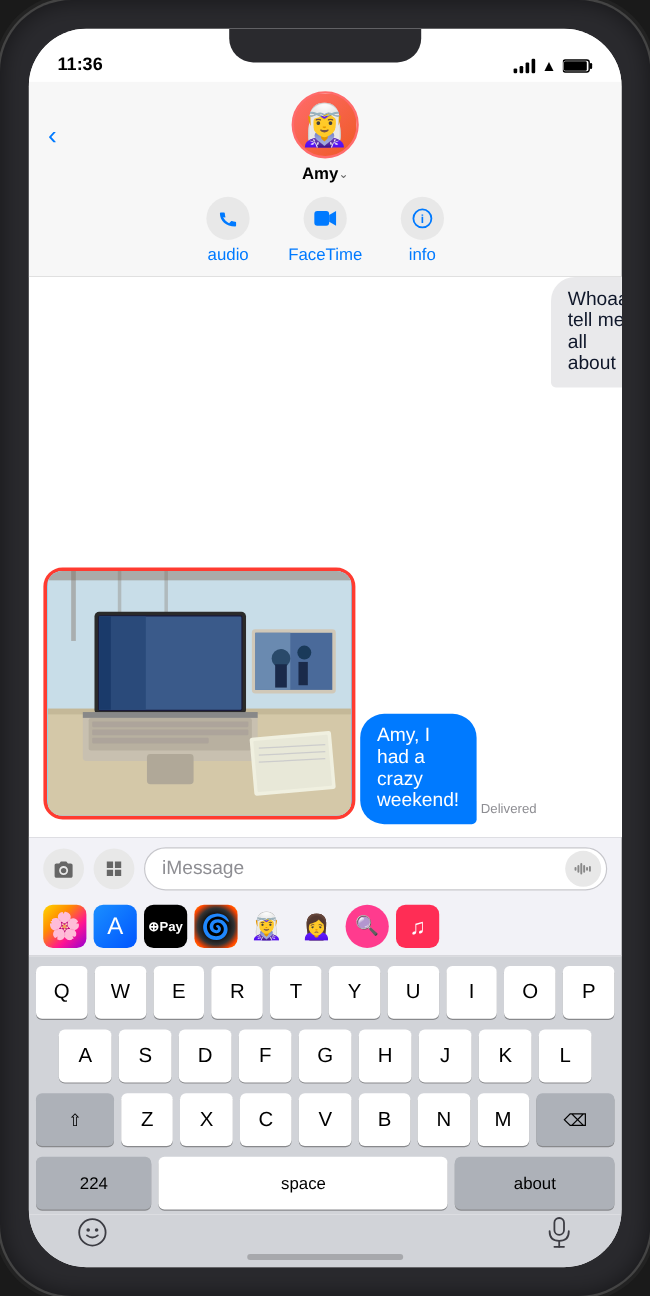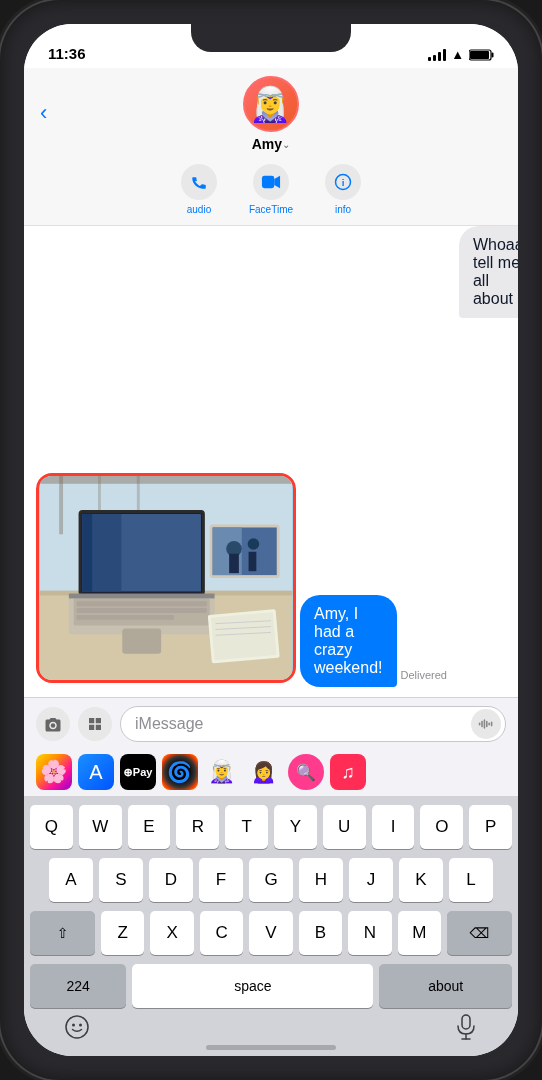--- a/index.html
+++ b/index.html
@@ -184,21 +184,21 @@
       background: #e8e8e8;
       border-radius: 50%;
       display: flex;
       align-items: center;
       justify-content: center;
       font-size: 18px;
       color: #007aff;
     }
 
     .action-label {
-      font-size: 10px;
+      font-size: 14px;
       color: #007aff;
     }
 
     
     .messages-area {
       flex: 1;
       overflow-y: auto;
       background: #fff;
       display: flex;
       flex-direction: row;

